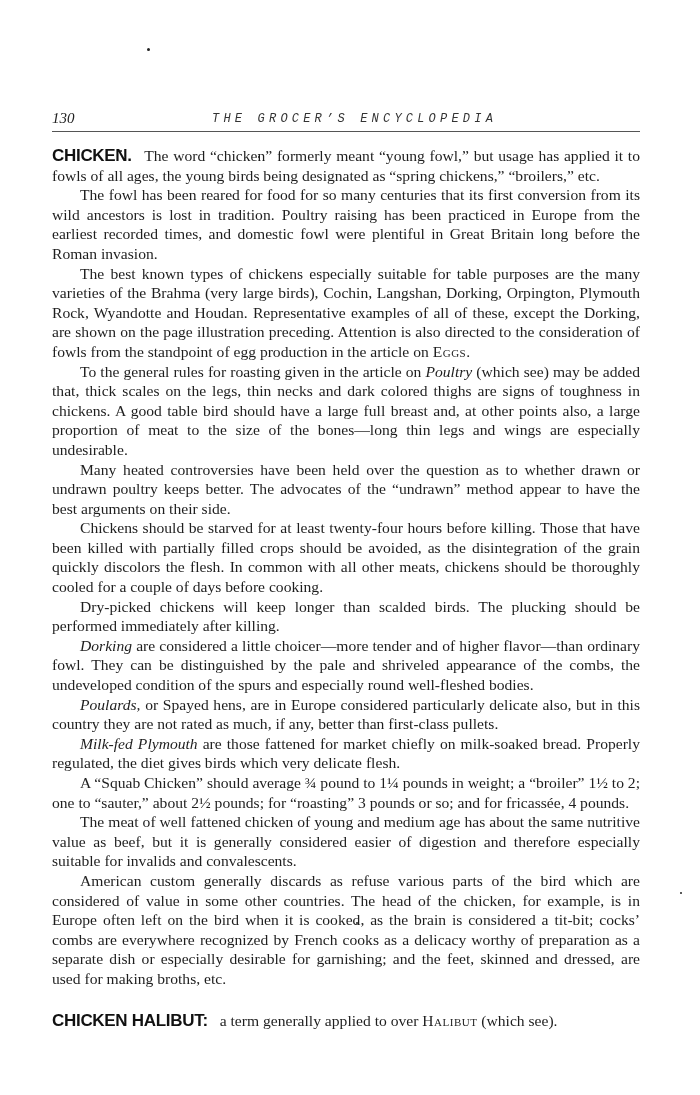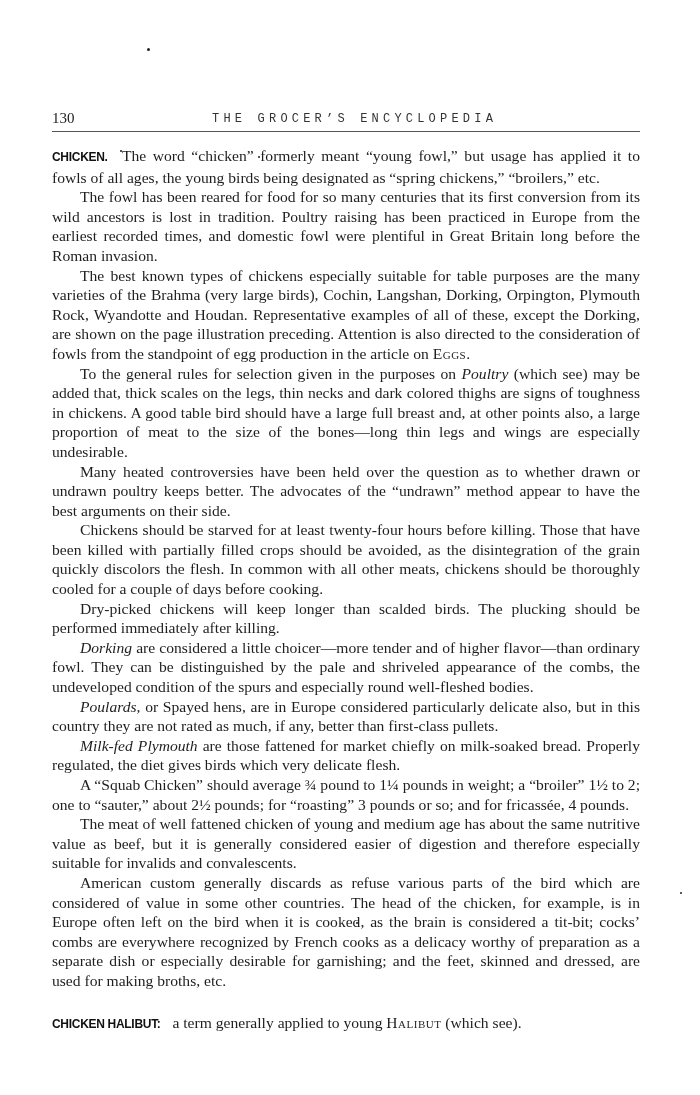--- a/index.html
+++ b/index.html
@@ -19,20 +19,21 @@
       position: absolute;
       background: #222;
       border-radius: 50%;
     }
     .running-head {
       position: absolute;
       left: 52px;
       top: 110px;
       width: 588px;
       height: 18px;
+      font-style: italic;
     }
     .page-number {
       position: absolute;
       left: 0;
       top: 0;
       font-family: "Liberation Serif", serif;
       font-size: 15px;
       color: #222;
     }
     .running-title {
@@ -68,21 +69,21 @@
       text-align: justify;
       text-indent: 28px;
       hyphens: manual;
     }
     .content p.entry {
       text-indent: 0;
     }
     .headword {
       font-family: "Liberation Sans", sans-serif;
       font-weight: bold;
-      font-size: 12px;
+      font-size: 17px;
       letter-spacing: -0.3px;
       color: #111;
     }
     .headword-gap {
       display: inline-block;
       width: 8px;
     }
     .second-entry {
       margin-top: 22px !important;
       text-align: left !important;
@@ -121,21 +122,21 @@
   <p>
     <span>The fowl has been reared for food for so many centuries that its first conversion from its wild ancestors is lost in tradition. Poultry raising has been practiced in Europe from the earliest recorded times, and domestic fowl were plentiful in Great Britain long before the Roman invasion.</span>
   </p>
 
   <p>
     <span>The best known types of chickens especially suitable for table purposes are the many varieties of the Brahma (very large birds), Cochin, Langshan, Dorking, Orp­ington, Plymouth Rock, Wyandotte and Houdan. Representative examples of all of these, except the Dorking, are shown on the page illustration preceding. Attention is also directed to the consideration of fowls from the standpoint of egg production in the article on</span>
     <span class="smallcaps">Eggs</span><span>.</span>
   </p>
 
   <p>
-    <span>To the general rules for selection given in the purposes on</span>
+    <span>To the general rules for roasting given in the article on</span>
     <em>Poultry</em>
     <span>(which see) may be added that, thick scales on the legs, thin necks and dark colored thighs are signs of toughness in chickens. A good table bird should have a large full breast and, at other points also, a large proportion of meat to the size of the bones—long thin legs and wings are especially undesirable.</span>
   </p>
 
   <p>
     <span>Many heated controversies have been held over the question as to whether drawn or undrawn poultry keeps better. The advocates of the “undrawn” method appear to have the best arguments on their side.</span>
   </p>
 
   <p>
     <span>Chickens should be starved for at least twenty-four hours before killing. Those that have been killed with partially filled crops should be avoided, as the disintegra­tion of the grain quickly discolors the flesh. In common with all other meats, chickens should be thoroughly cooled for a couple of days before cooking.</span>
@@ -167,18 +168,18 @@
   <p>
     <span>The meat of well fattened chicken of young and medium age has about the same nutritive value as beef, but it is generally considered easier of digestion and therefore especially suitable for invalids and convalescents.</span>
   </p>
 
   <p>
     <span>American custom generally discards as refuse various parts of the bird which are considered of value in some other countries. The head of the chicken, for example, is in Europe often left on the bird when it is cooked, as the brain is considered a tit-bit; cocks’ combs are everywhere recognized by French cooks as a delicacy worthy of prepa­ration as a separate dish or especially desirable for garnishing; and the feet, skinned and dressed, are used for making broths, etc.</span>
   </p>
 
   <p class="entry second-entry">
     <span class="headword">CHICKEN HALIBUT:</span><span class="headword-gap"></span>
-    <span>a term generally applied to young</span>
+    <span>a term generally applied to over</span>
     <span class="smallcaps">Halibut</span>
     <span>(which see).</span>
   </p>
 
 </div>
 
 </body></html>

